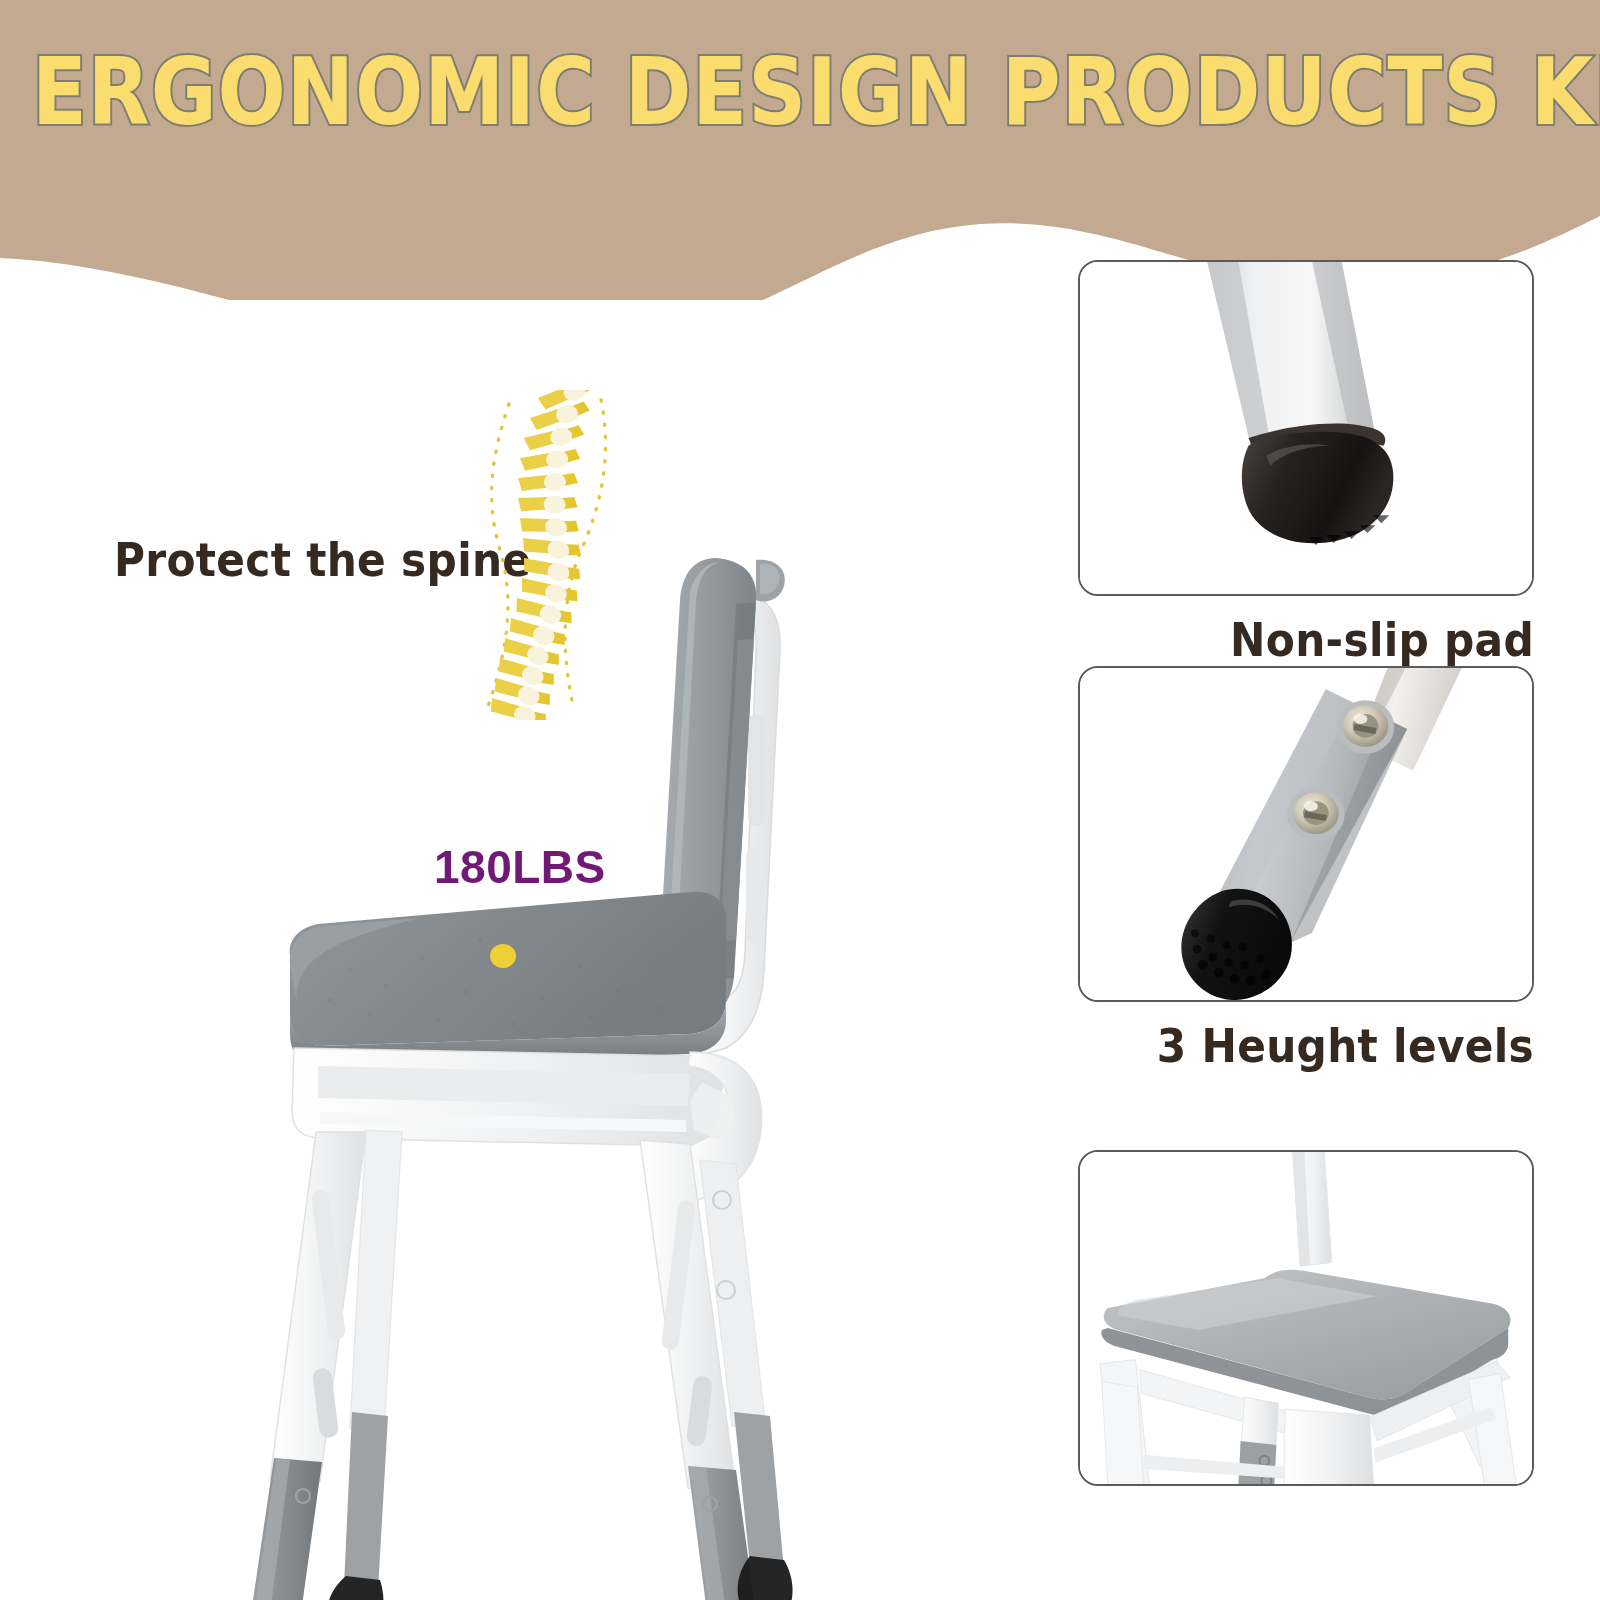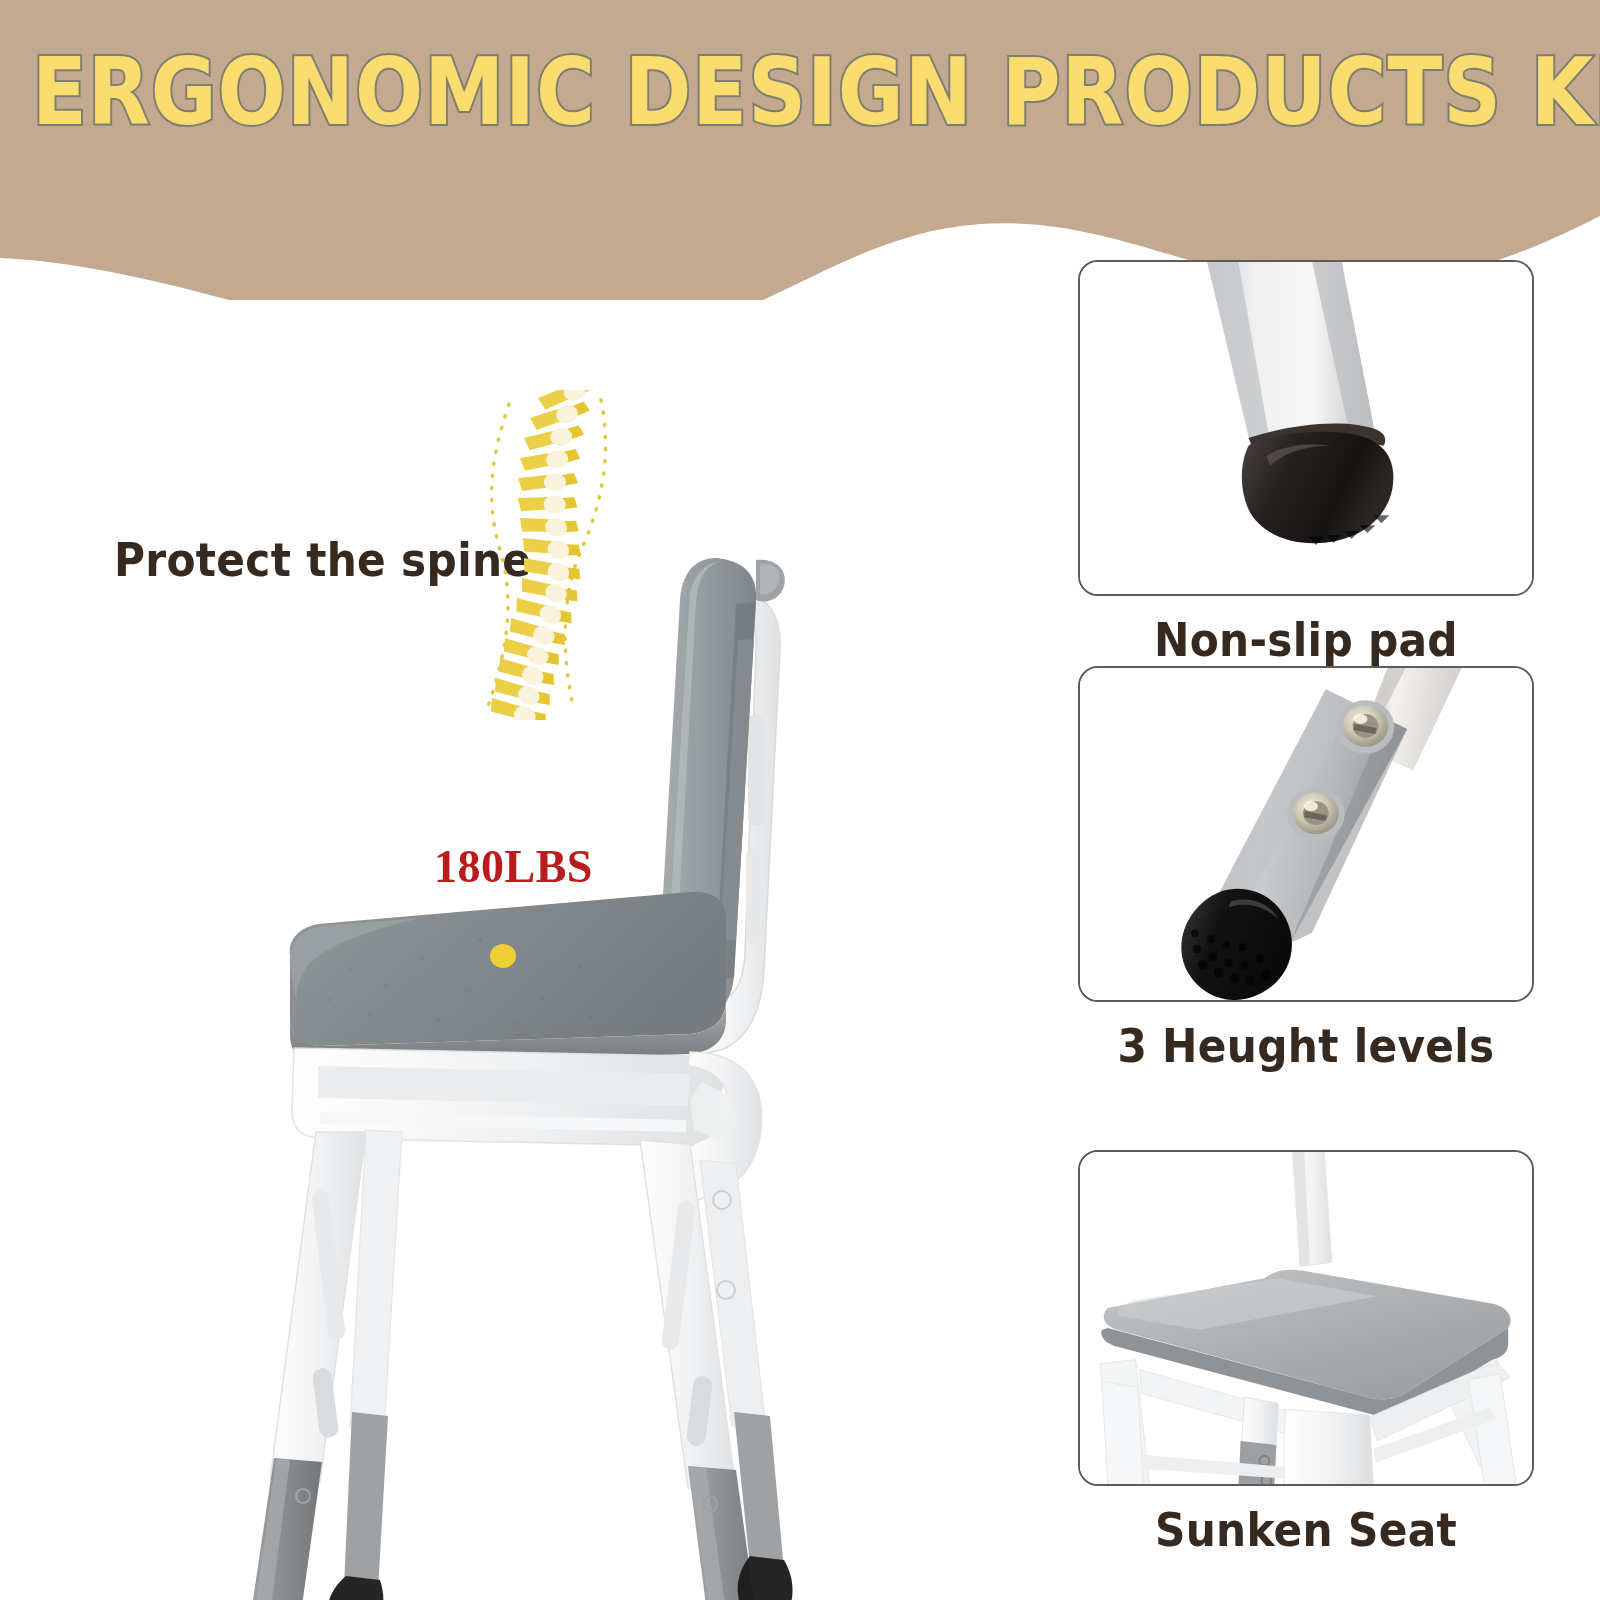--- a/index.html
+++ b/index.html
@@ -63,24 +63,24 @@
     font-weight: 700;
     font-size: 47px;
     color: #36291F;
     letter-spacing: 0.3px;
     white-space: nowrap;
   }
   #weight-capacity-label {
     position: absolute;
     left: 434px;
     top: 540px;
-    font-family: Liberation Serif, serif;
+    font-family: Liberation Sans, sans-serif;
     font-weight: 700;
     font-size: 46px;
-    color: #b91c1c;
+    color: #701a75;
     letter-spacing: 0.5px;
     white-space: nowrap;
     z-index: 6;
   }
   #spine-graphic {
     position: absolute;
     left: 462px;
     top: 90px;
     width: 160px;
     height: 330px;
@@ -113,21 +113,21 @@
     position: relative;
     box-sizing: border-box;
   }
   .feature-card svg {
     display: block;
     width: 100%;
     height: 100%;
   }
   .feature-caption {
     margin-top: 16px;
-    text-align: center;
+    text-align: right;
     font-family: "Liberation Sans Narrow", "DejaVu Sans Condensed", "Liberation Sans", sans-serif;
     font-weight: 700;
     font-size: 47px;
     color: #36291F;
     letter-spacing: 0.3px;
     white-space: nowrap;
   }
 </style>
 </head>
 <body>
@@ -545,14 +545,13 @@
       <circle cx="188" cy="332" r="5" fill="none" stroke="#7E8285" stroke-width="2"></circle>
 
       <path d="M392,230 L424,224 L440,336 L408,336 Z" fill="#F5F6F7" stroke="#E4E6E7" stroke-width="1"></path>
 
       <path d="M22,232 L58,238 L64,336 L28,336 Z" fill="#F6F7F8" stroke="#E6E8E9" stroke-width="1"></path>
 
       <path d="M64,306 L206,318 L206,330 L64,320 Z" fill="#EDEEEF"></path>
       <path d="M296,300 L414,258 L420,270 L298,314 Z" fill="#EDEEEF"></path>
     </svg>
   </div>
-  <div class="feature-caption">Sunken Seat</div>
 </div>
 
 </body></html>

